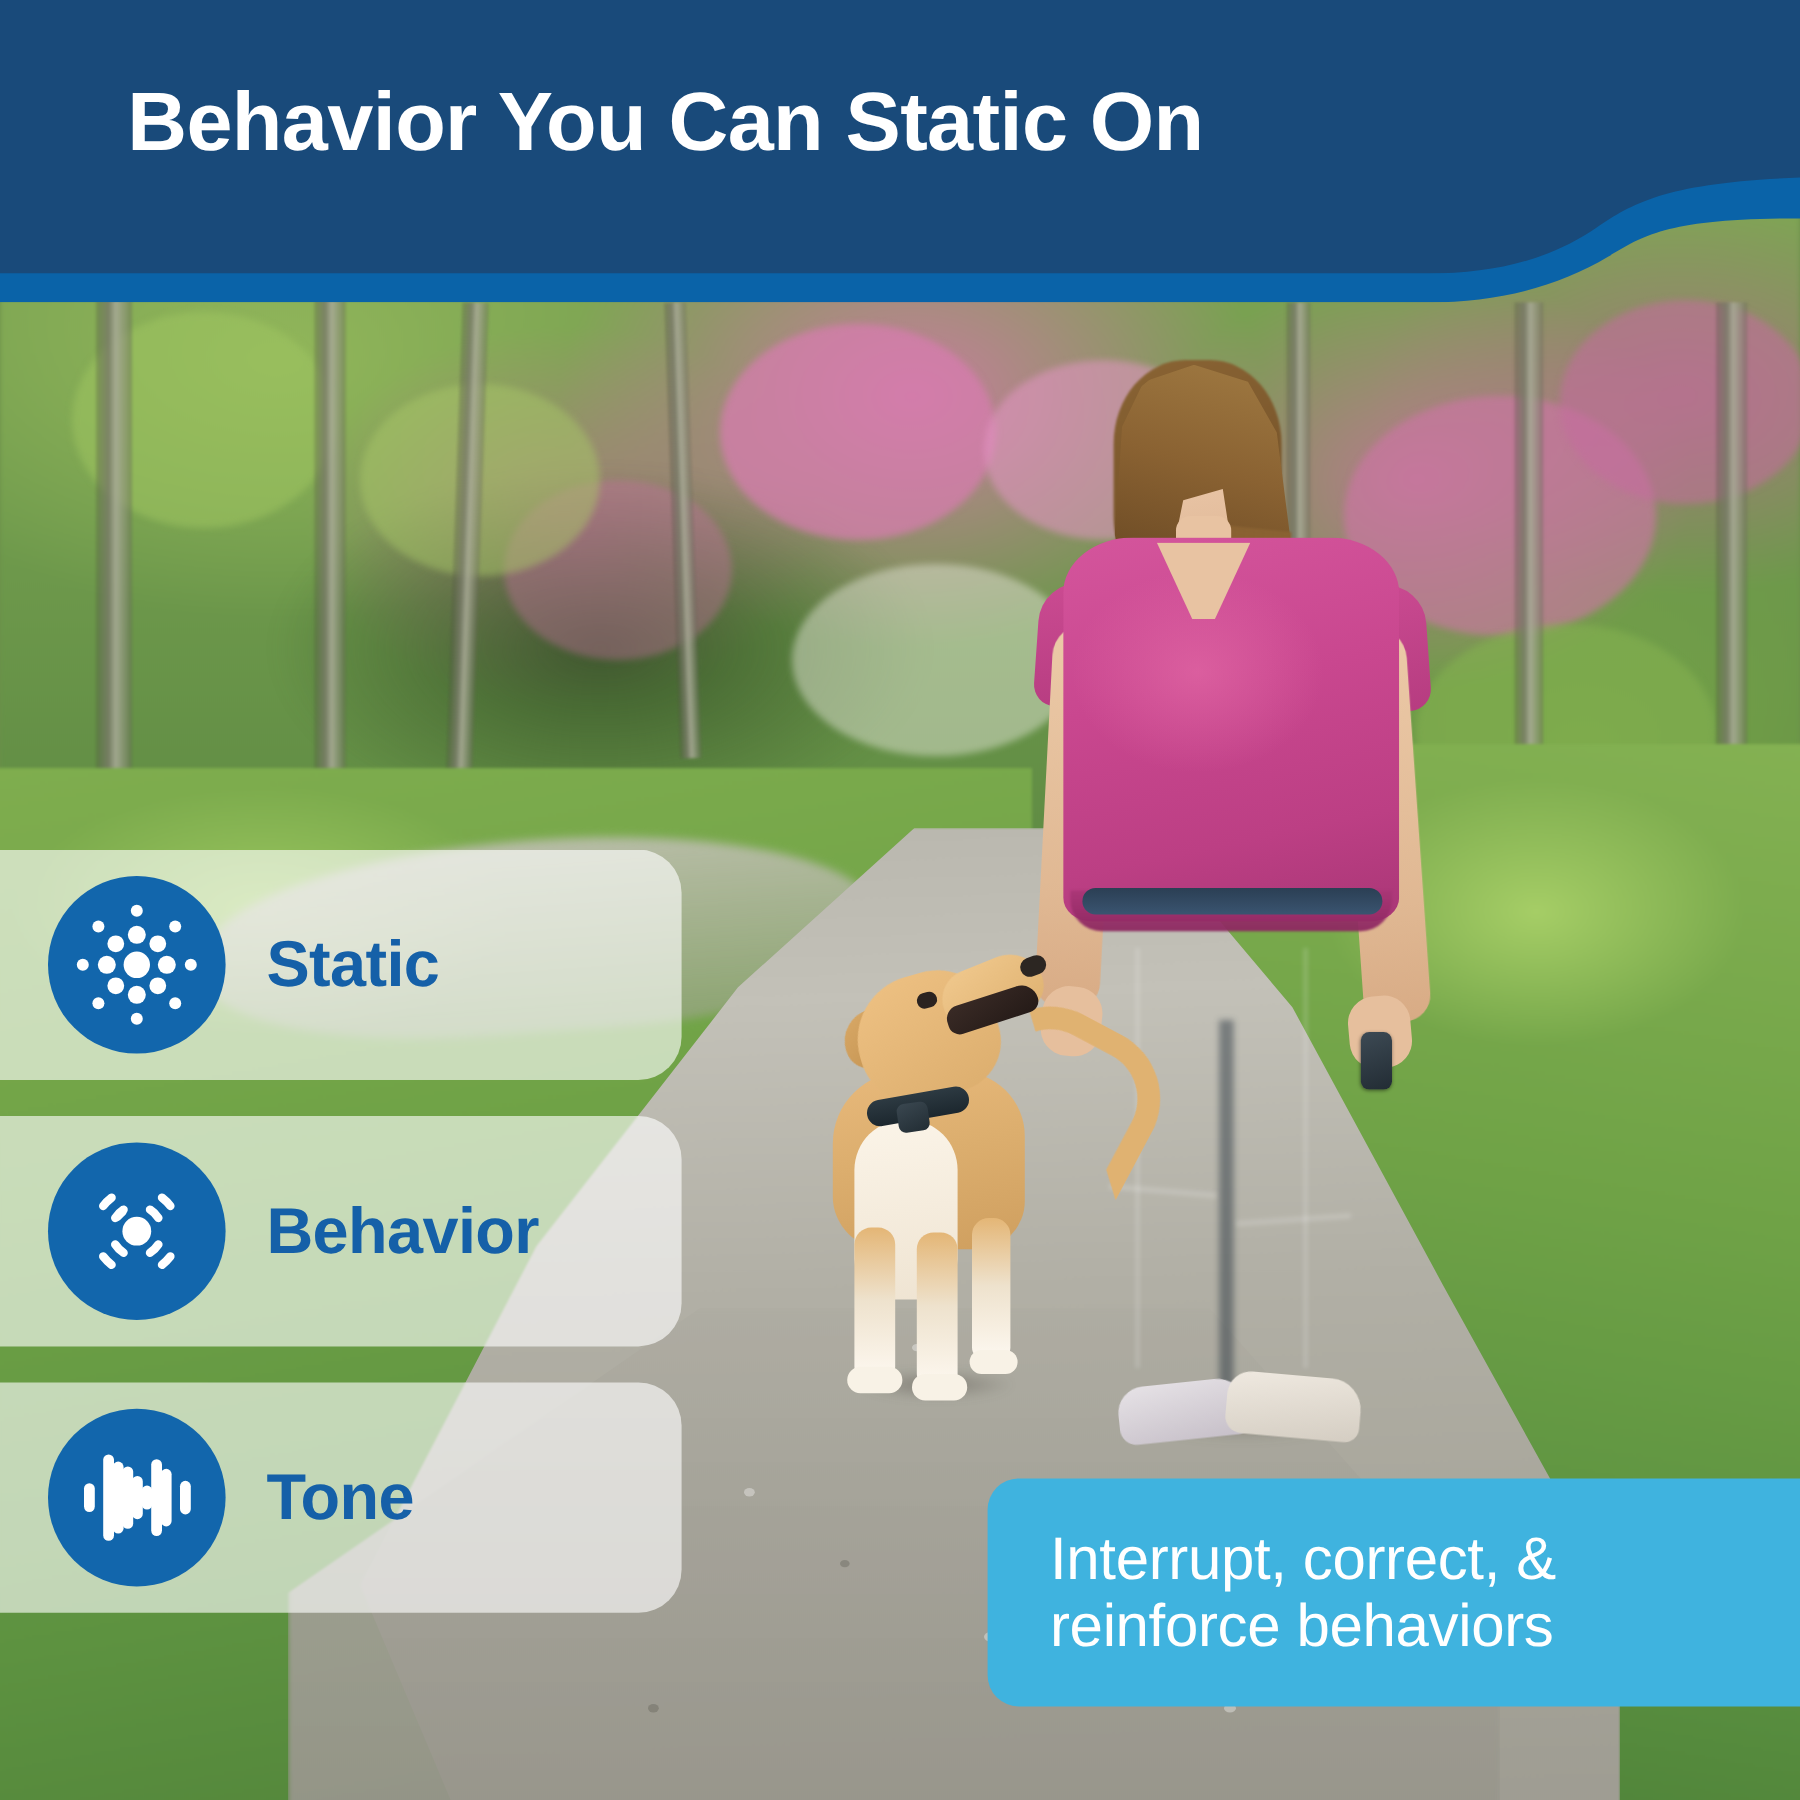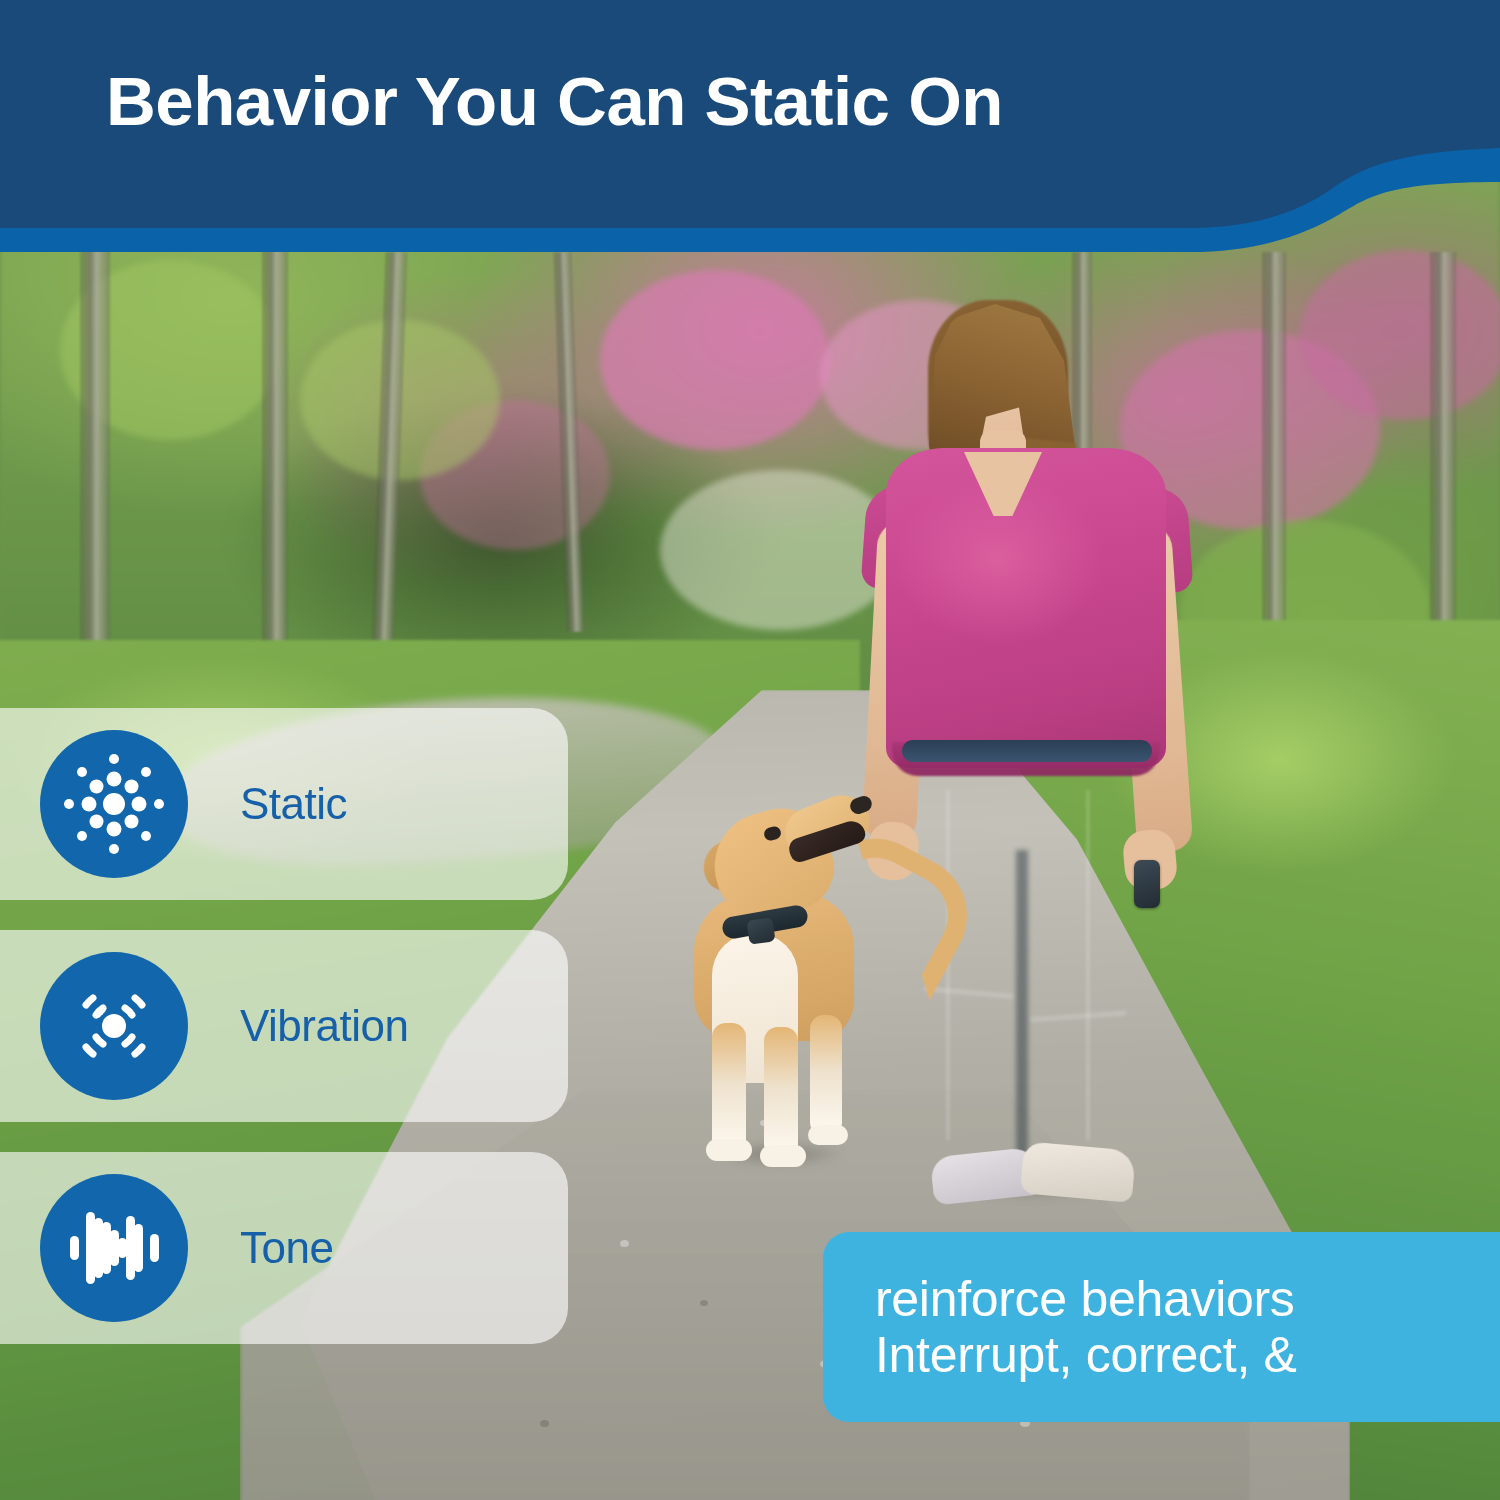--- a/index.html
+++ b/index.html
@@ -389,23 +389,23 @@
     margin-left: 70px;
     width: 148px;
     height: 148px;
     border-radius: 50%;
     background: var(--icon-blue);
     display: flex;
     align-items: center;
     justify-content: center;
   }
   .badge-label {
-    margin-left: 52px;
-    font-size: 44px;
-    font-weight: normal;
+    margin-left: 34px;
+    font-size: 54px;
+    font-weight: bold;
     color: var(--label-blue);
     letter-spacing: -0.5px;
   }
 
   
   .callout {
     position: absolute;
     left: 823px; top: 1232px;
     width: 677px; height: 190px;
     background: var(--cyan);
@@ -560,21 +560,21 @@
           <path d="M31 24 A38 38 0 0 0 24 31"></path>
           <path d="M63 34 A24 24 0 0 1 70 41"></path>
           <path d="M73 24 A38 38 0 0 1 80 31"></path>
           <path d="M41 70 A24 24 0 0 1 34 63"></path>
           <path d="M31 80 A38 38 0 0 1 24 73"></path>
           <path d="M63 70 A24 24 0 0 0 70 63"></path>
           <path d="M73 80 A38 38 0 0 0 80 73"></path>
         </g>
       </svg>
     </div>
-    <div class="badge-label">Vibration</div>
+    <div class="badge-label">Behavior</div>
   </div>
 
   <div class="badge badge-3">
     <div class="badge-icon">
       <svg width="104" height="104" viewBox="0 0 104 104" aria-hidden="true">
         <g fill="#ffffff">
           <rect x="8" y="40" width="9" height="24" rx="4.5"></rect>
           <rect x="24" y="16" width="9" height="72" rx="4.5"></rect>
           <rect x="40" y="26" width="9" height="52" rx="4.5"></rect>
           <rect x="56" y="42" width="9" height="20" rx="4.5"></rect>
@@ -585,17 +585,17 @@
           <rect x="32" y="22" width="9" height="60" rx="4.5"></rect>
           <rect x="64" y="20" width="9" height="64" rx="4.5"></rect>
           <rect x="48" y="34" width="9" height="36" rx="4.5"></rect>
         </g>
       </svg>
     </div>
     <div class="badge-label">Tone</div>
   </div>
 
   <div class="callout">
+    <div class="callout-line">Interrupt, correct, &amp;</div>
     <div class="callout-line">reinforce behaviors</div>
-    <div class="callout-line">Interrupt, correct, &amp;</div>
   </div>
 
 </div>
 
 </body></html>

